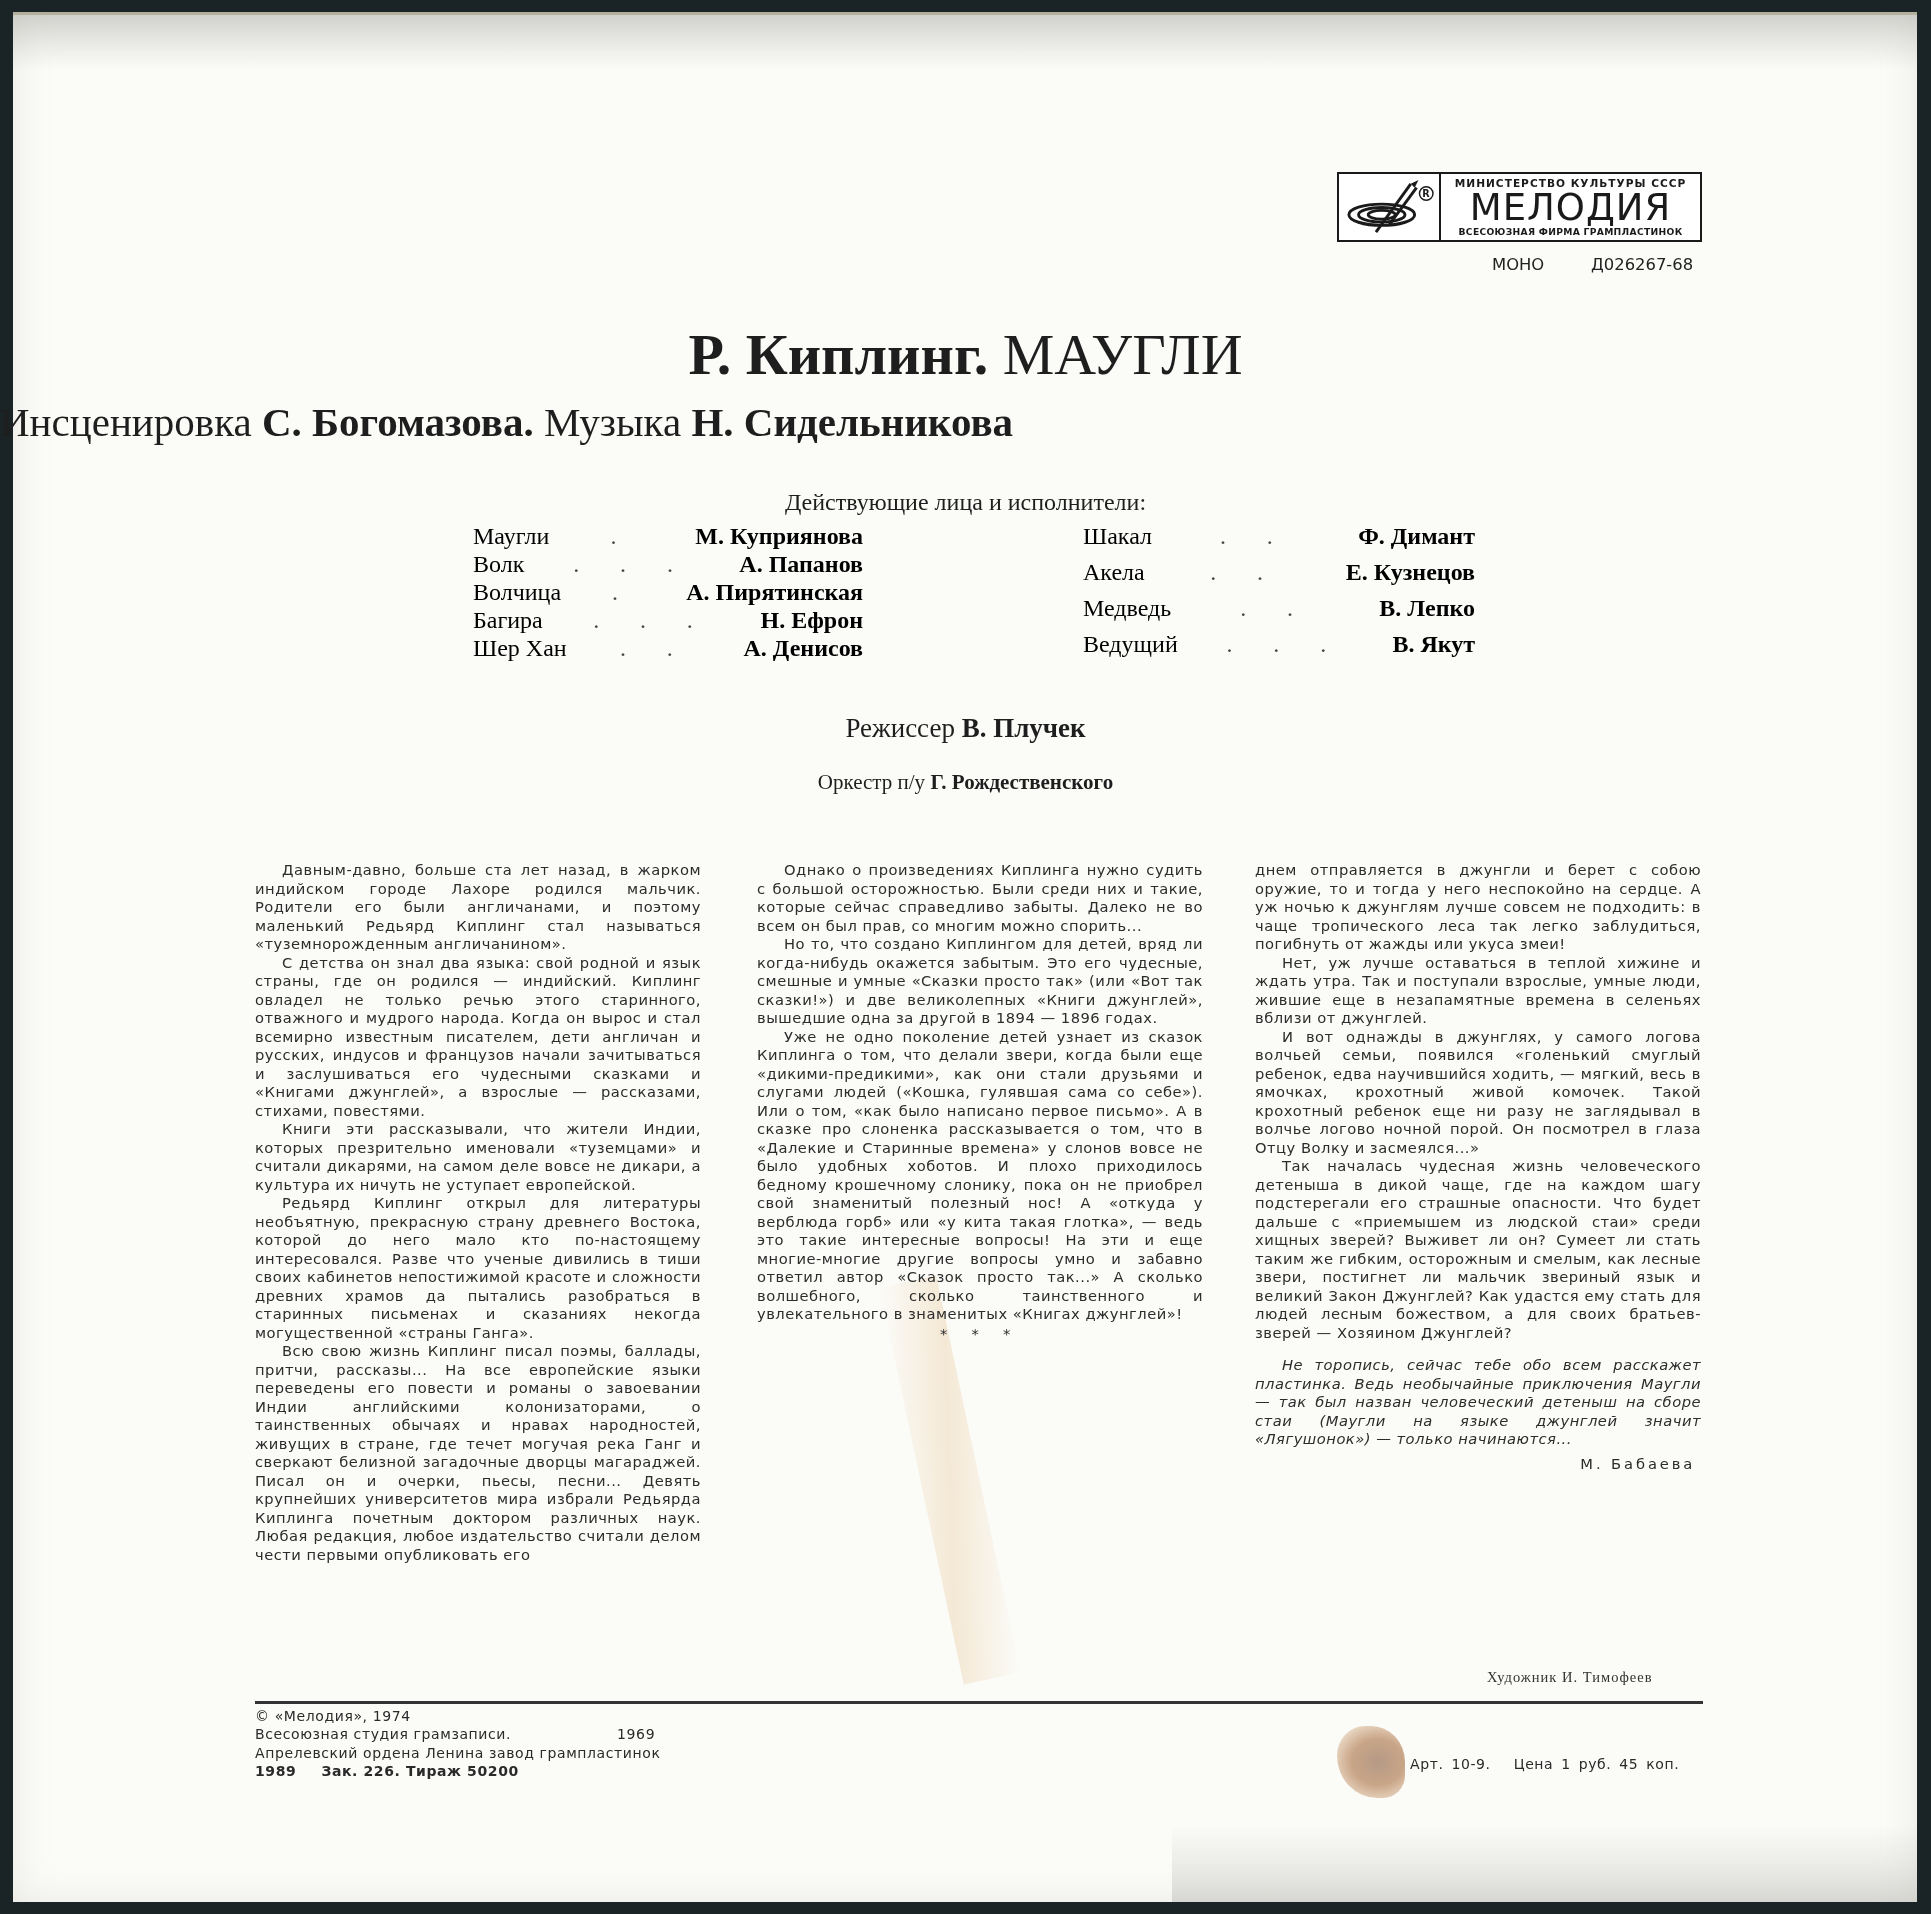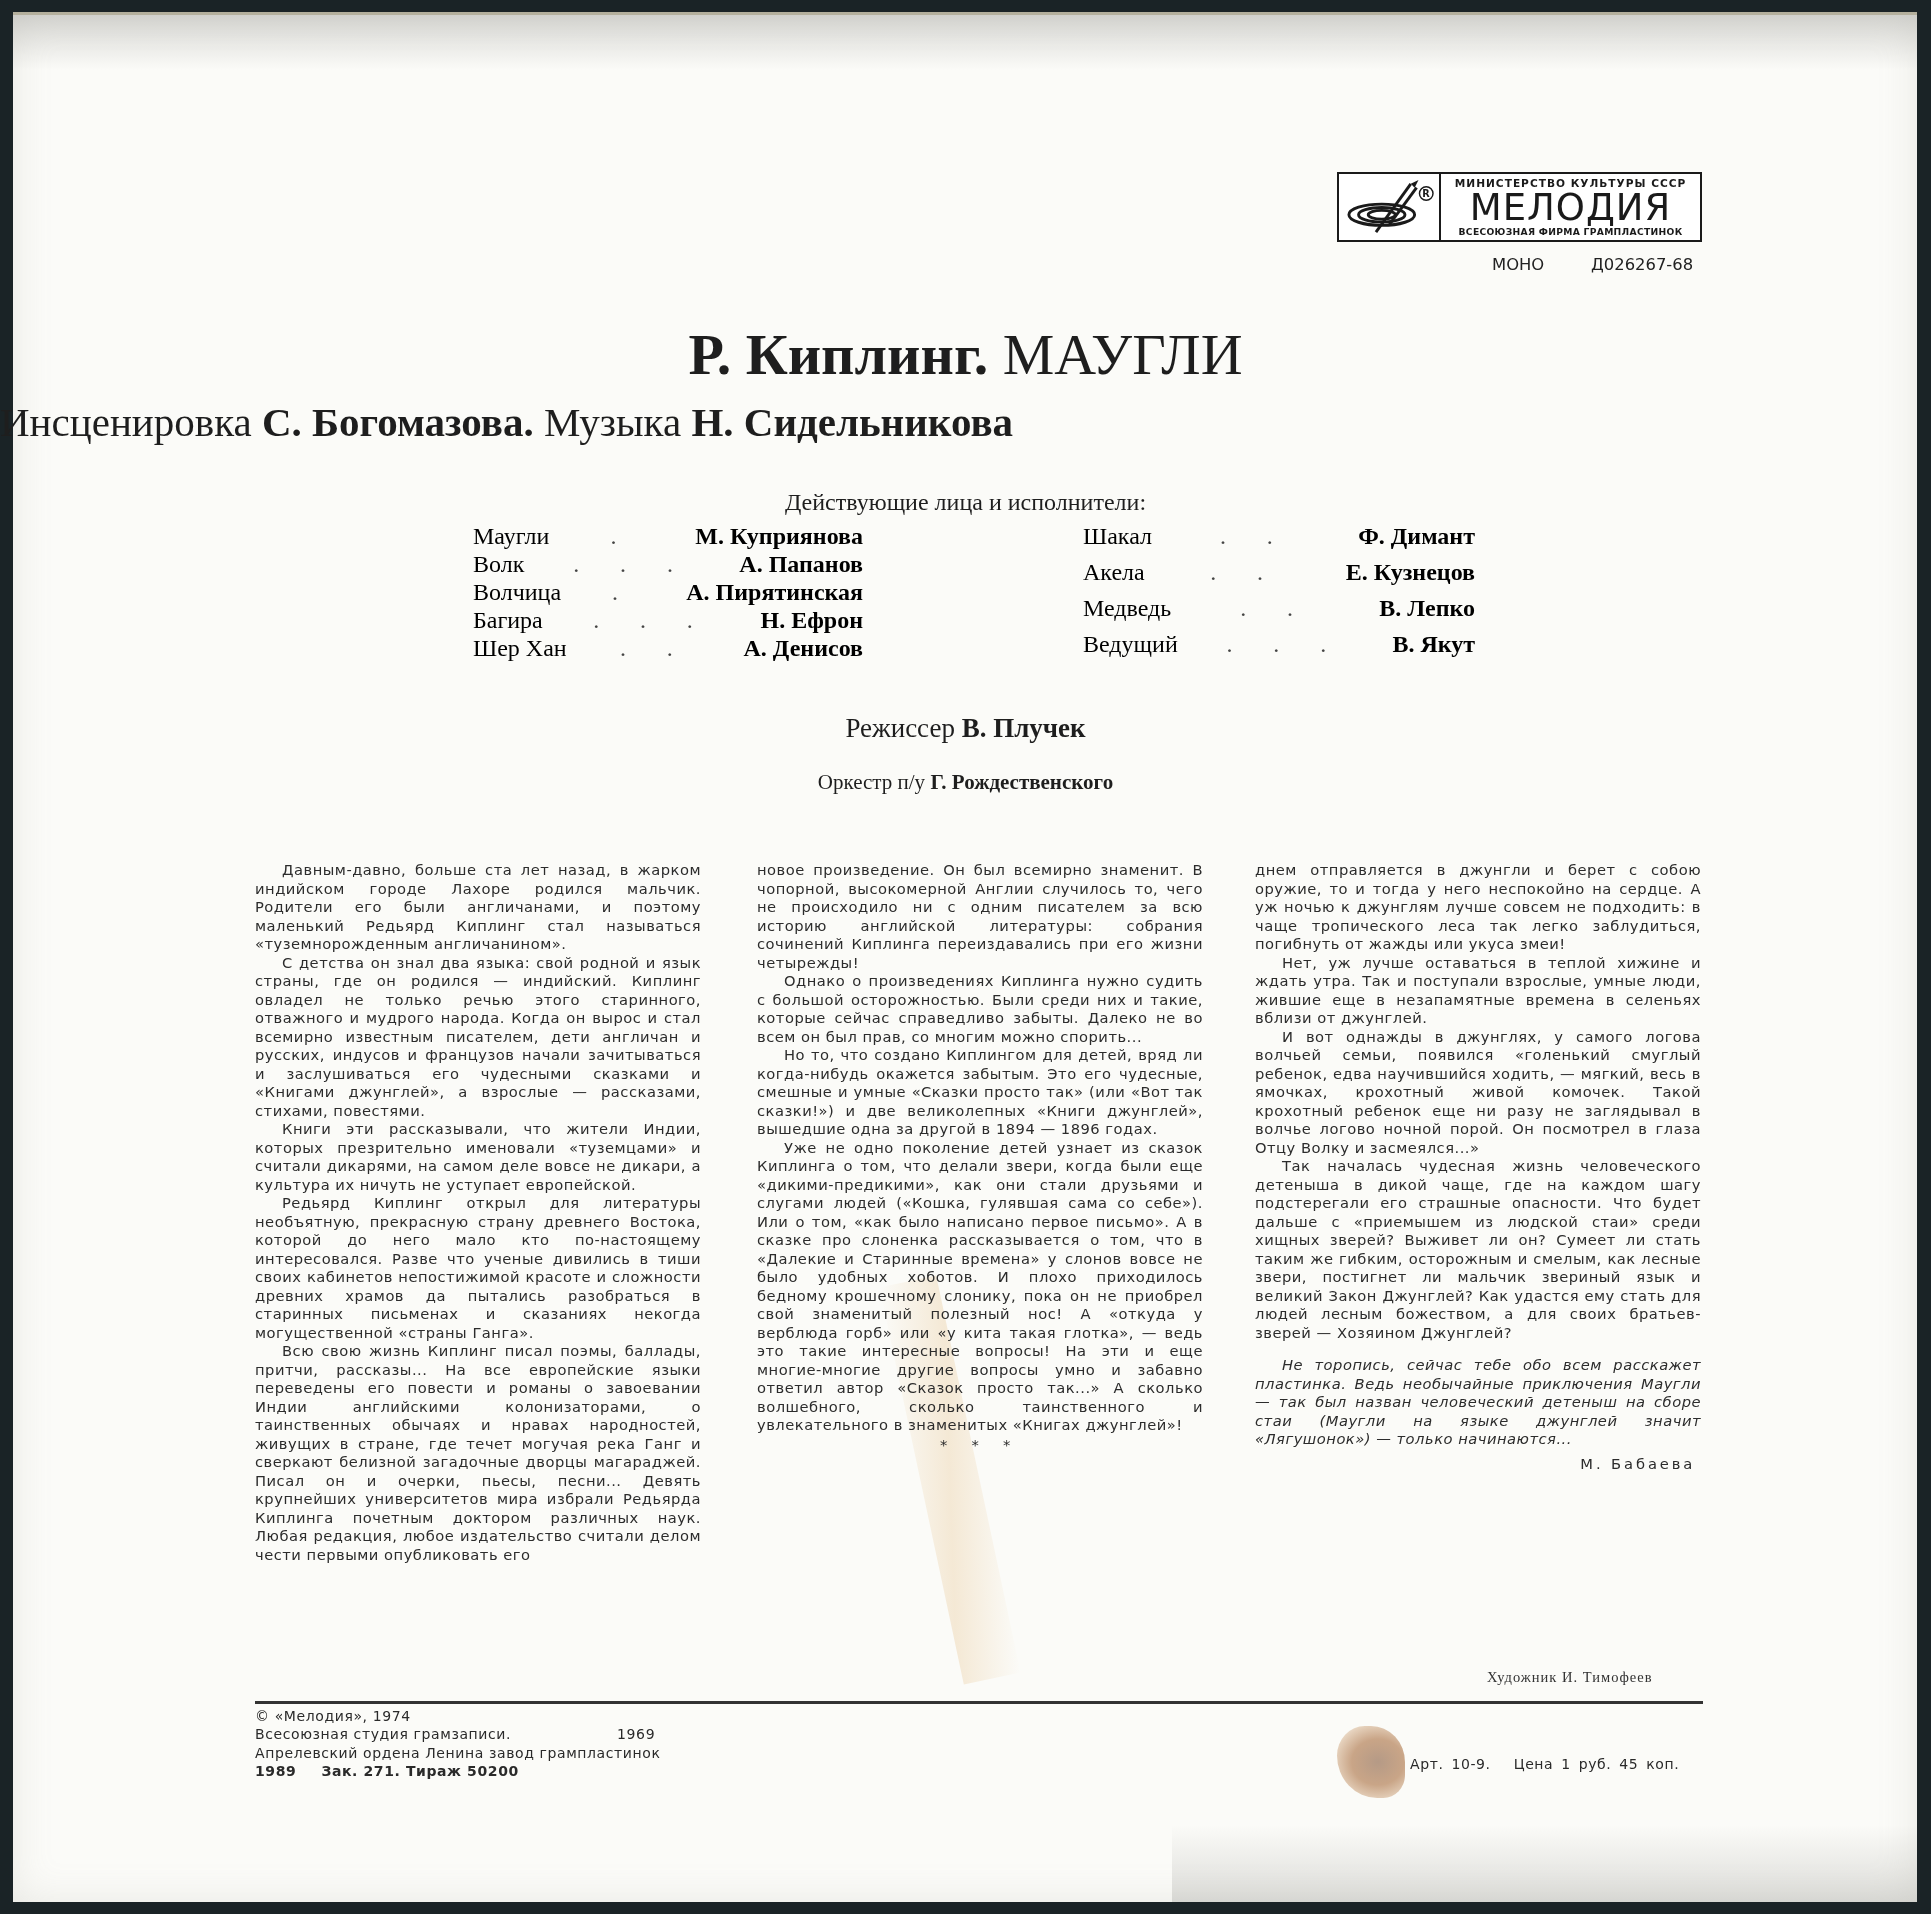--- a/index.html
+++ b/index.html
@@ -224,21 +224,20 @@
 
 <div class="col col-1">
   <p>Давным-давно, больше ста лет назад, в жарком индийском городе Лахоре родился мальчик. Родители его были англичанами, и поэтому маленький Редьярд Киплинг стал называться «туземнорожденным англичанином».</p>
   <p>С детства он знал два языка: свой родной и язык страны, где он родился — индийский. Киплинг овладел не только речью этого старинного, отважного и мудрого народа. Когда он вырос и стал всемирно известным писателем, дети англичан и русских, индусов и французов начали зачитываться и заслушиваться его чудесными сказками и «Книгами джунглей», а взрослые — рассказами, стихами, повестями.</p>
   <p>Книги эти рассказывали, что жители Индии, которых презрительно именовали «туземцами» и считали дикарями, на самом деле вовсе не дикари, а культура их ничуть не уступает европейской.</p>
   <p>Редьярд Киплинг открыл для литературы необъятную, прекрасную страну древнего Востока, которой до него мало кто по-настоящему интересовался. Разве что ученые дивились в тиши своих кабинетов непостижимой красоте и сложности древних храмов да пытались разобраться в старинных письменах и сказаниях некогда могущественной «страны Ганга».</p>
   <p>Всю свою жизнь Киплинг писал поэмы, баллады, притчи, рассказы... На все европейские языки переведены его повести и романы о завоевании Индии английскими колонизаторами, о таинственных обычаях и нравах народностей, живущих в стране, где течет могучая река Ганг и сверкают белизной загадочные дворцы магараджей. Писал он и очерки, пьесы, песни... Девять крупнейших университетов мира избрали Редьярда Киплинга почетным доктором различных наук. Любая редакция, любое издательство считали делом чести первыми опубликовать его</p>
 </div>
 
 <div class="col col-2">
-  <p class="cont">новое произведение. Он был всемирно знаменит. В чопорной, высокомерной Англии случилось то, чего не происходило ни с одним писателем за всю историю английской литературы: собрания сочинений Киплинга переиздавались при его жизни четырежды!</p>
   <p>Однако о произведениях Киплинга нужно судить с большой осторожностью. Были среди них и такие, которые сейчас справедливо забыты. Далеко не во всем он был прав, со многим можно спорить...</p>
   <p>Но то, что создано Киплингом для детей, вряд ли когда-нибудь окажется забытым. Это его чудесные, смешные и умные «Сказки просто так» (или «Вот так сказки!») и две великолепных «Книги джунглей», вышедшие одна за другой в 1894 — 1896 годах.</p>
   <p>Уже не одно поколение детей узнает из сказок Киплинга о том, что делали звери, когда были еще «дикими-предикими», как они стали друзьями и слугами людей («Кошка, гулявшая сама со себе»). Или о том, «как было написано первое письмо». А в сказке про слоненка рассказывается о том, что в «Далекие и Старинные времена» у слонов вовсе не было удобных хоботов. И плохо приходилось бедному крошечному слонику, пока он не приобрел свой знаменитый полезный нос! А «откуда у верблюда горб» или «у кита такая глотка», — ведь это такие интересные вопросы! На эти и еще многие-многие другие вопросы умно и забавно ответил автор «Сказок просто так...» А сколько волшебного, сколько таинственного и увлекательного в знаменитых «Книгах джунглей»!</p>
   <div class="sep">* * *</div>
 </div>
 
 <div class="col col-3">
   <p class="cont">днем отправляется в джунгли и берет с собою оружие, то и тогда у него неспокойно на сердце. А уж ночью к джунглям лучше совсем не подходить: в чаще тропического леса так легко заблудиться, погибнуть от жажды или укуса змеи!</p>
   <p>Нет, уж лучше оставаться в теплой хижине и ждать утра. Так и поступали взрослые, умные люди, жившие еще в незапамятные времена в селеньях вблизи от джунглей.</p>
   <p>И вот однажды в джунглях, у самого логова волчьей семьи, появился «голенький смуглый ребенок, едва научившийся ходить, — мягкий, весь в ямочках, крохотный живой комочек. Такой крохотный ребенок еще ни разу не заглядывал в волчье логово ночной порой. Он посмотрел в глаза Отцу Волку и засмеялся...»</p>
@@ -252,20 +251,20 @@
 
 <div class="imprint">
   <div>© «Мелодия», 1974</div>
   <div class="row">
     <span>Всесоюзная студия грамзаписи.</span>
     <span class="studio-year">1969</span>
   </div>
   <div>Апрелевский ордена Ленина завод грампластинок</div>
   <div class="row bold">
     <span>1989</span>
-    <span style="margin-left:25px;">Зак. 271. Тираж 50200</span>
+    <span style="margin-left:25px;">Зак. 226. Тираж 50200</span>
   </div>
 </div>
 
 <div class="price">
   <span>Арт. 10-9.</span><span>Цена 1 руб. 45 коп.</span>
 </div>
 
 
 </body></html>

